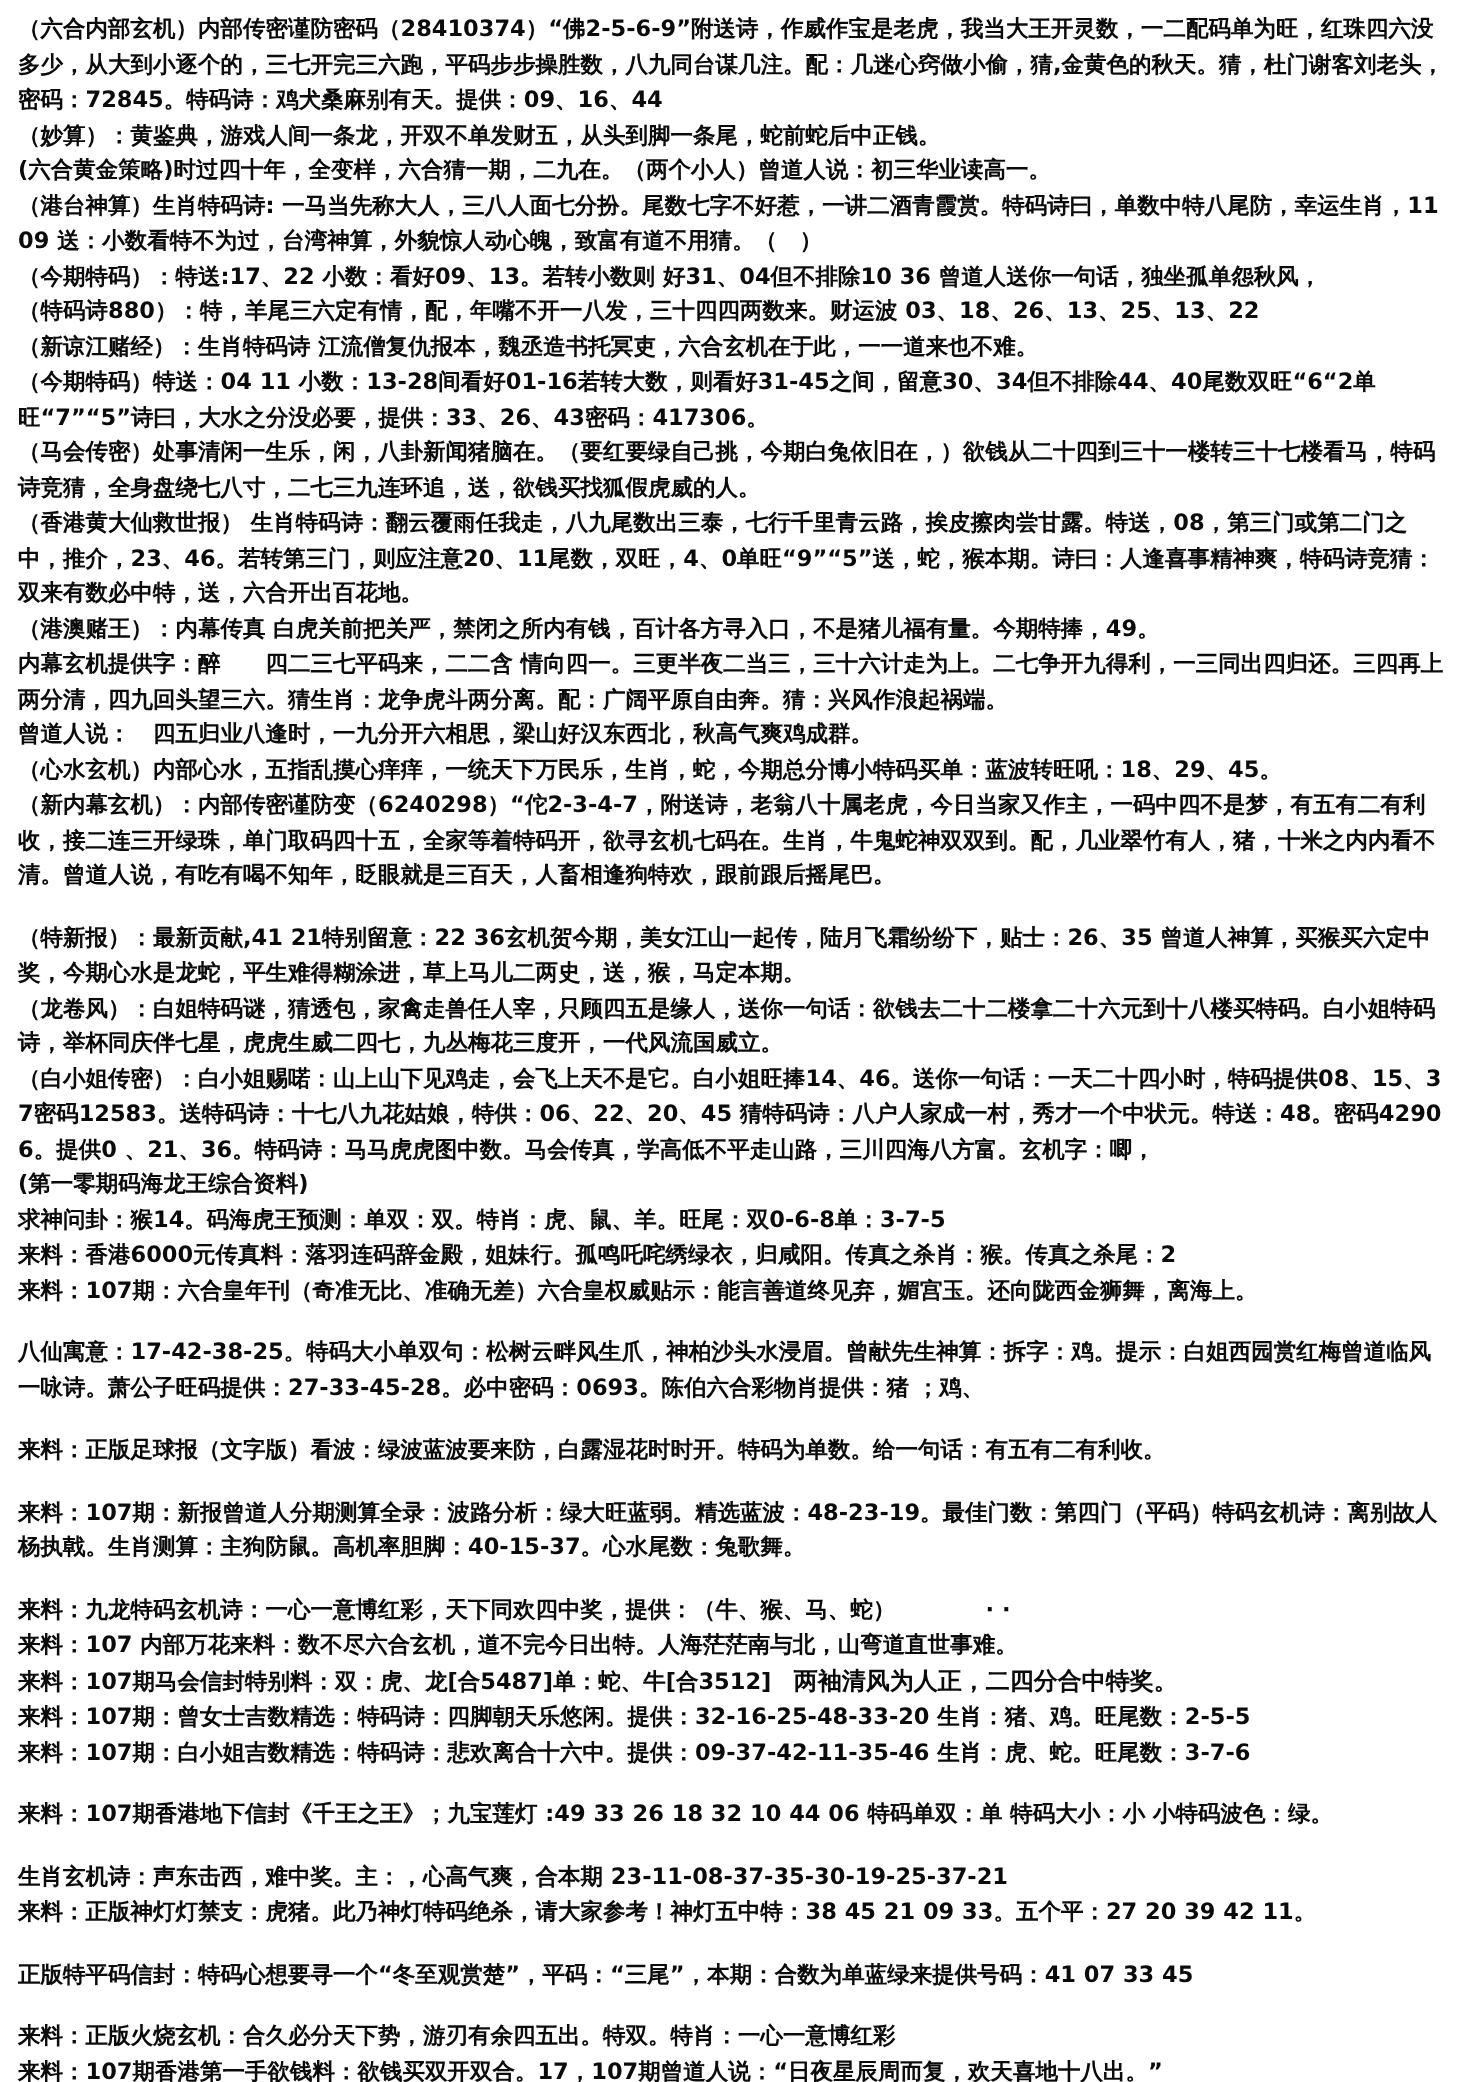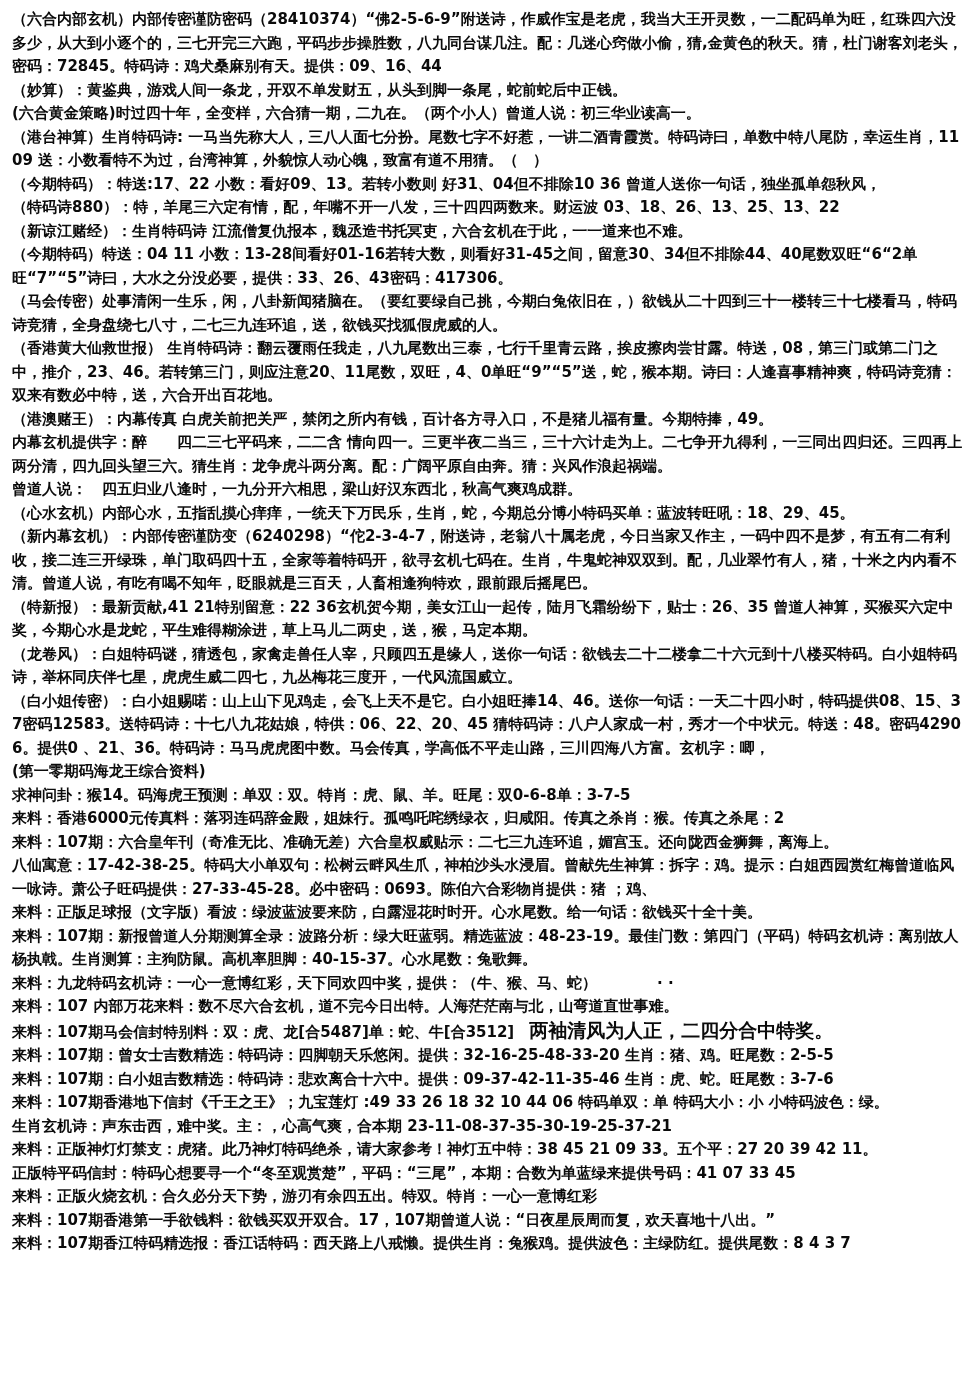--- a/index.html
+++ b/index.html
@@ -6,22 +6,22 @@
   .page{
     width:974px;min-height:1388px;box-sizing:border-box;
     padding:8px 8px 6px 12px;
     background:#ffffff;color:#0b0b0b;
     font-family:"DejaVu Sans",sans-serif;
     font-weight:bold;
     font-size:15px;line-height:23.5px;
     overflow:hidden;
   }
   .para{text-align:left;word-break:break-all;}
-  .para.gap{margin-top:0;}
-  .large{font-size:19px;}
+  .para.gap{margin-top:18px;}
+  .large{font-size:16px;}
 </style>
 </head>
 <body>
 
 <div class="page">
   <div id="doc">
       <div class="para">（六合内部玄机）内部传密谨防密码（28410374）“佛2-5-6-9”附送诗，作威作宝是老虎，我当大王开灵数，一二配码单为旺，红珠四六没多少，从大到小逐个的，三七开完三六跑，平码步步操胜数，八九同台谋几注。配：几迷心窍做小偷，猜,金黄色的秋天。猜，杜门谢客刘老头，密码：72845。特码诗：鸡犬桑麻别有天。提供：09、16、44</div>
       <div class="para">（妙算）：黄鉴典，游戏人间一条龙，开双不单发财五，从头到脚一条尾，蛇前蛇后中正钱。</div>
       <div class="para">(六合黄金策略)时过四十年，全变样，六合猜一期，二九在。（两个小人）曾道人说：初三华业读高一。</div>
       <div class="para">（港台神算）生肖特码诗: 一马当先称大人，三八人面七分扮。尾数七字不好惹，一讲二酒青霞赏。特码诗曰，单数中特八尾防，幸运生肖，11　09 送：小数看特不为过，台湾神算，外貌惊人动心魄，致富有道不用猜。（　）</div>
@@ -35,23 +35,23 @@
       <div class="para">内幕玄机提供字：醉　　四二三七平码来，二二含 情向四一。三更半夜二当三，三十六计走为上。二七争开九得利，一三同出四归还。三四再上两分清，四九回头望三六。猜生肖：龙争虎斗两分离。配：广阔平原自由奔。猜：兴风作浪起祸端。</div>
       <div class="para">曾道人说：　四五归业八逢时，一九分开六相思，梁山好汉东西北，秋高气爽鸡成群。</div>
       <div class="para">（心水玄机）内部心水，五指乱摸心痒痒，一统天下万民乐，生肖，蛇，今期总分博小特码买单：蓝波转旺吼：18、29、45。</div>
       <div class="para">（新内幕玄机）：内部传密谨防变（6240298）“佗2-3-4-7，附送诗，老翁八十属老虎，今日当家又作主，一码中四不是梦，有五有二有利收，接二连三开绿珠，单门取码四十五，全家等着特码开，欲寻玄机七码在。生肖，牛鬼蛇神双双到。配，几业翠竹有人，猪，十米之内内看不清。曾道人说，有吃有喝不知年，眨眼就是三百天，人畜相逢狗特欢，跟前跟后摇尾巴。</div>
       <div class="para gap">（特新报）：最新贡献,41 21特别留意：22 36玄机贺今期，美女江山一起传，陆月飞霜纷纷下，贴士：26、35 曾道人神算，买猴买六定中奖，今期心水是龙蛇，平生难得糊涂进，草上马儿二两史，送，猴，马定本期。</div>
       <div class="para">（龙卷风）：白姐特码谜，猜透包，家禽走兽任人宰，只顾四五是缘人，送你一句话：欲钱去二十二楼拿二十六元到十八楼买特码。白小姐特码诗，举杯同庆伴七星，虎虎生威二四七，九丛梅花三度开，一代风流国威立。</div>
       <div class="para">（白小姐传密）：白小姐赐喏：山上山下见鸡走，会飞上天不是它。白小姐旺捧14、46。送你一句话：一天二十四小时，特码提供08、15、37密码12583。送特码诗：十七八九花姑娘，特供：06、22、20、45 猜特码诗：八户人家成一村，秀才一个中状元。特送：48。密码42906。提供0 、21、36。特码诗：马马虎虎图中数。马会传真，学高低不平走山路，三川四海八方富。玄机字：唧，</div>
       <div class="para">(第一零期码海龙王综合资料)</div>
       <div class="para">求神问卦：猴14。码海虎王预测：单双：双。特肖：虎、鼠、羊。旺尾：双0-6-8单：3-7-5</div>
       <div class="para">来料：香港6000元传真料：落羽连码辞金殿，姐妹行。孤鸣吒咤绣绿衣，归咸阳。传真之杀肖：猴。传真之杀尾：2</div>
-      <div class="para">来料：107期：六合皇年刊（奇准无比、准确无差）六合皇权威贴示：二七三九连环追，媚宫玉。还向陇西金狮舞，离海上。</div>
+      <div class="para">来料：107期：六合皇年刊（奇准无比、准确无差）六合皇权威贴示：能言善道终见弃，媚宫玉。还向陇西金狮舞，离海上。</div>
       <div class="para gap">八仙寓意：17-42-38-25。特码大小单双句：松树云畔风生爪，神柏沙头水浸眉。曾献先生神算：拆字：鸡。提示：白姐西园赏红梅曾道临风一咏诗。萧公子旺码提供：27-33-45-28。必中密码：0693。陈伯六合彩物肖提供：猪 ；鸡、</div>
-      <div class="para gap">来料：正版足球报（文字版）看波：绿波蓝波要来防，白露湿花时时开。心水尾数。给一句话：欲钱买十全十美。</div>
+      <div class="para gap">来料：正版足球报（文字版）看波：绿波蓝波要来防，白露湿花时时开。特码为单数。给一句话：有五有二有利收。</div>
       <div class="para gap">来料：107期：新报曾道人分期测算全录：波路分析：绿大旺蓝弱。精选蓝波：48-23-19。最佳门数：第四门（平码）特码玄机诗：离别故人杨执戟。生肖测算：主狗防鼠。高机率胆脚：40-15-37。心水尾数：兔歌舞。</div>
       <div class="para gap">来料：九龙特码玄机诗：一心一意博红彩，天下同欢四中奖，提供：（牛、猴、马、蛇）　　　　· ·</div>
       <div class="para">来料：107 内部万花来料：数不尽六合玄机，道不完今日出特。人海茫茫南与北，山弯道直世事难。</div>
       <div class="para"><span>来料：107期马会信封特别料：双：虎、龙[合5487]单：蛇、牛[合3512]　</span><span class="large">两袖清风为人正，二四分合中特奖。</span></div>
       <div class="para">来料：107期：曾女士吉数精选：特码诗：四脚朝天乐悠闲。提供：32-16-25-48-33-20 生肖：猪、鸡。旺尾数：2-5-5</div>
       <div class="para">来料：107期：白小姐吉数精选：特码诗：悲欢离合十六中。提供：09-37-42-11-35-46 生肖：虎、蛇。旺尾数：3-7-6</div>
       <div class="para gap">来料：107期香港地下信封《千王之王》；九宝莲灯 :49 33 26  18 32 10 44 06 特码单双：单 特码大小：小 小特码波色：绿。</div>
       <div class="para gap">生肖玄机诗：声东击西，难中奖。主：，心高气爽，合本期 23-11-08-37-35-30-19-25-37-21</div>
       <div class="para">来料：正版神灯灯禁支：虎猪。此乃神灯特码绝杀，请大家参考！神灯五中特：38 45 21 09 33。五个平：27 20 39 42 11。</div>
       <div class="para gap">正版特平码信封：特码心想要寻一个“冬至观赏楚”，平码：“三尾”，本期：合数为单蓝绿来提供号码：41 07 33 45</div>

